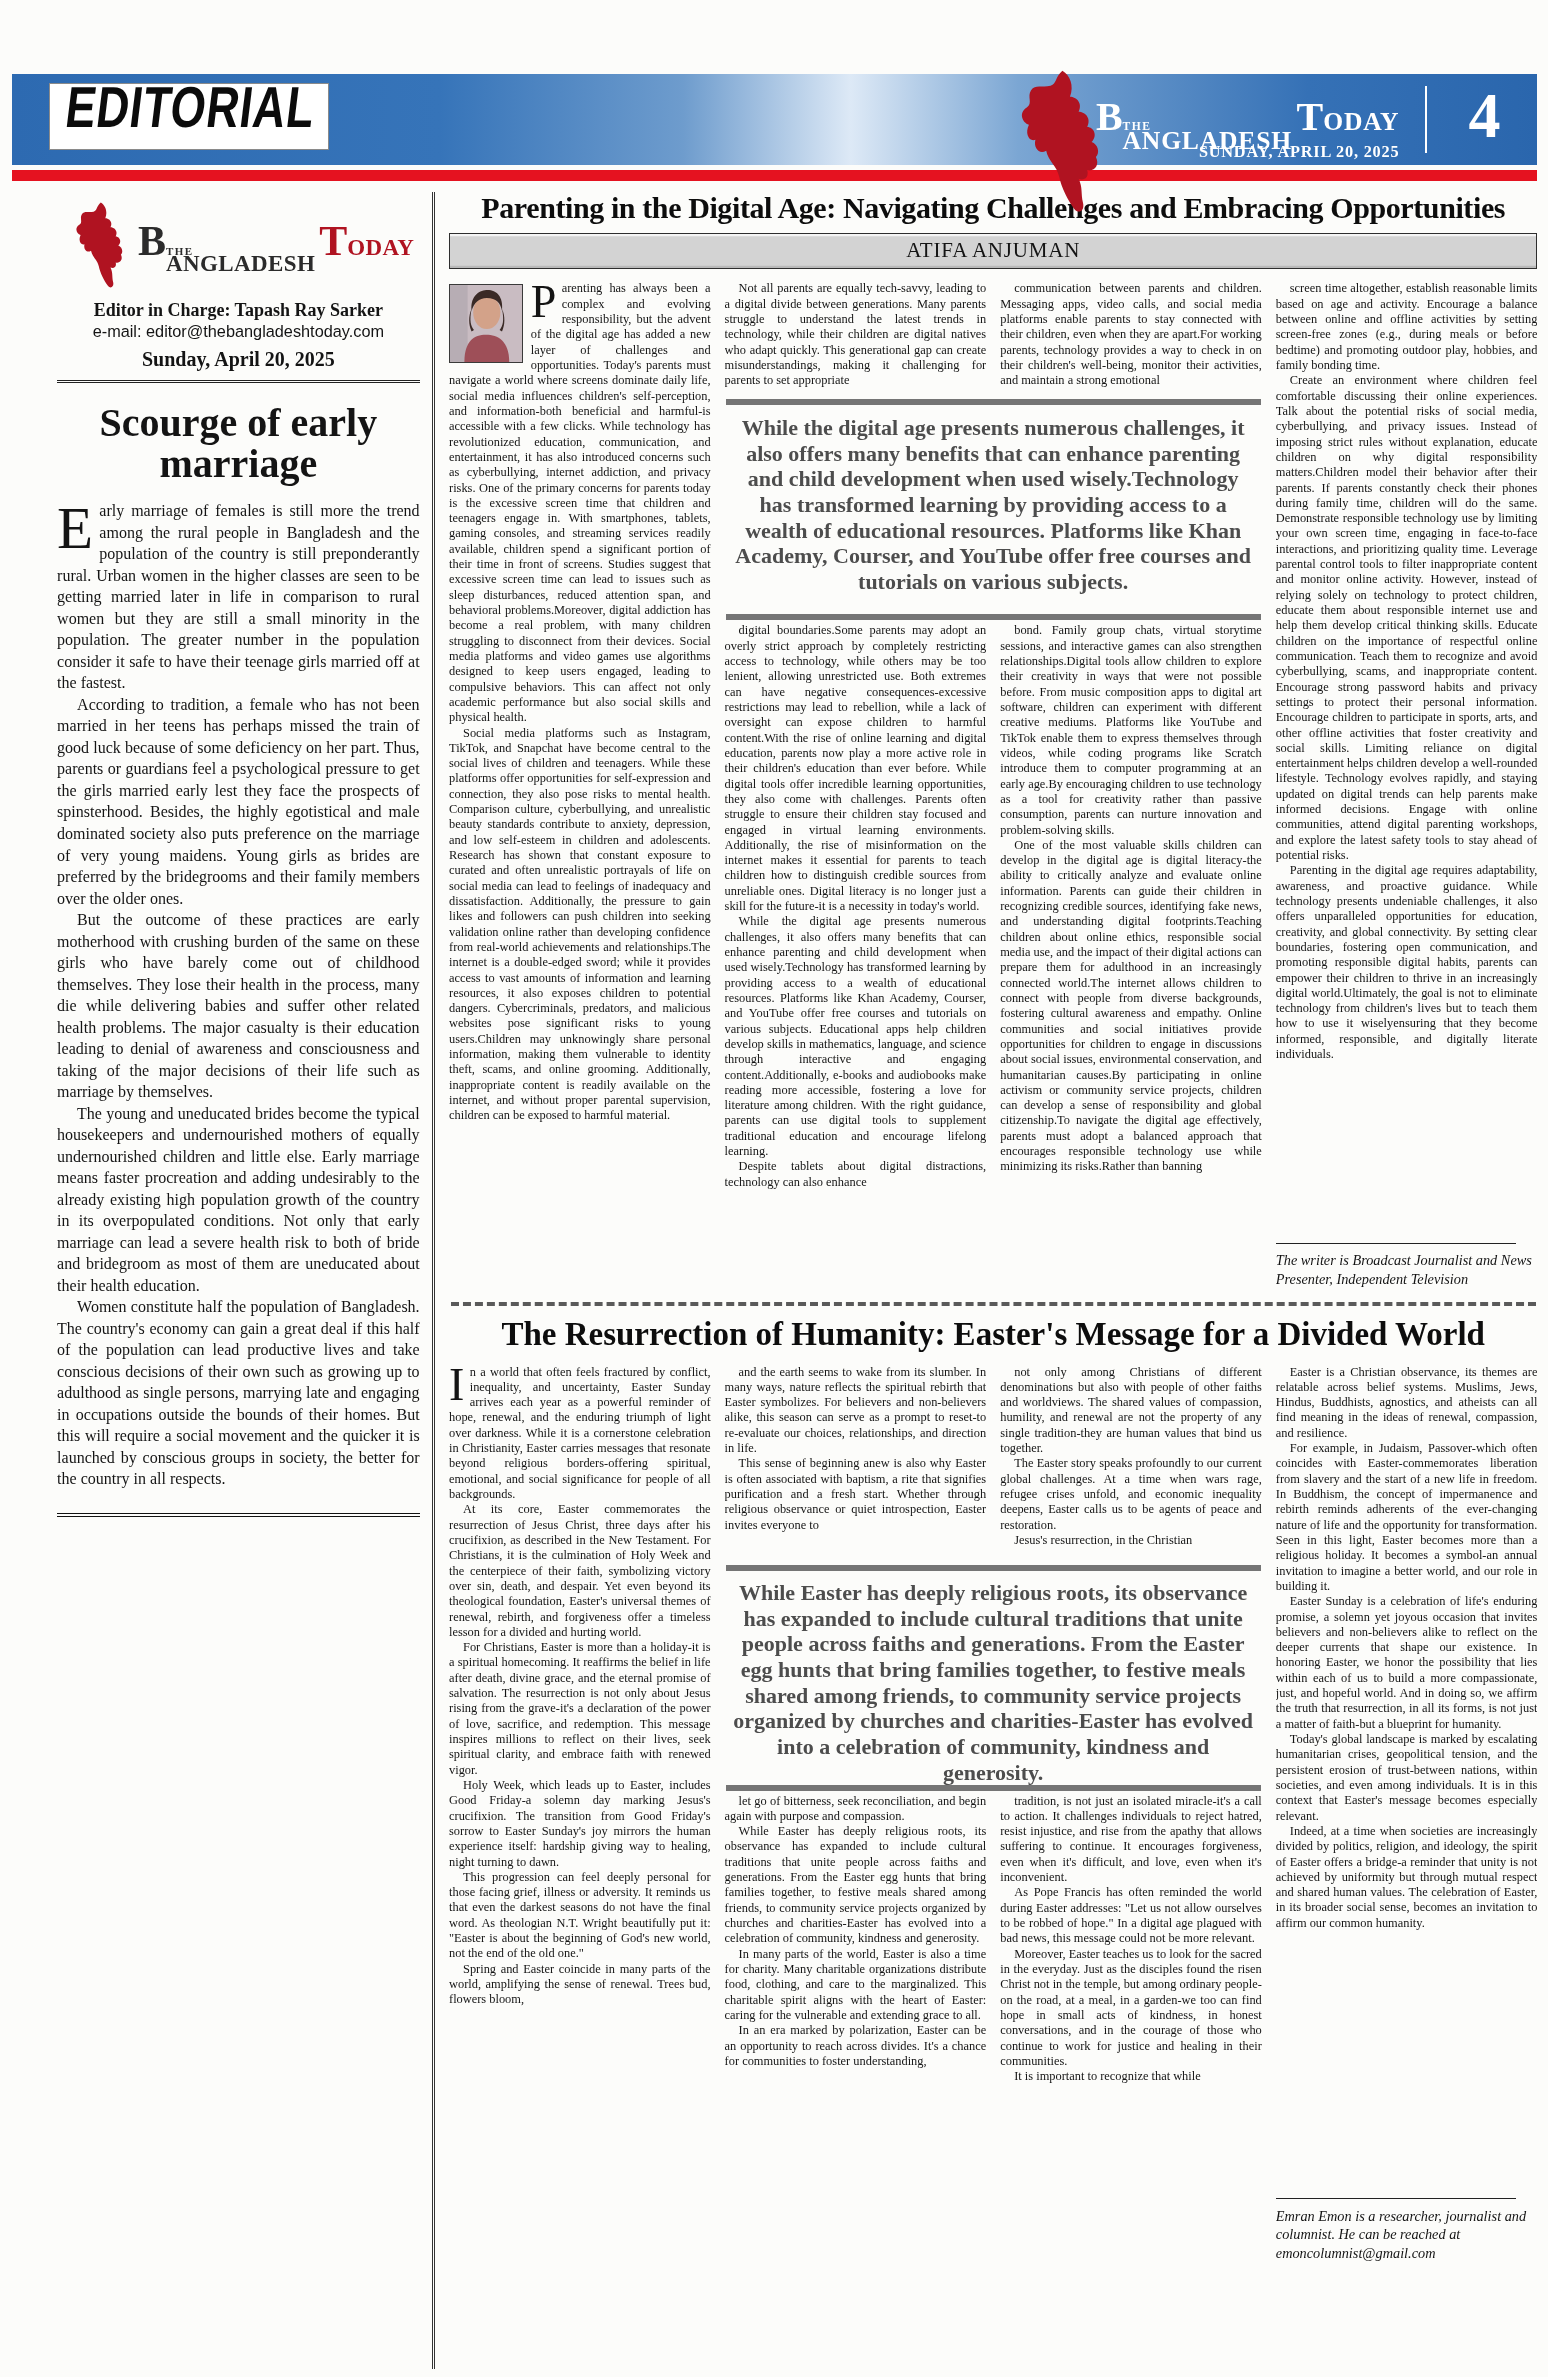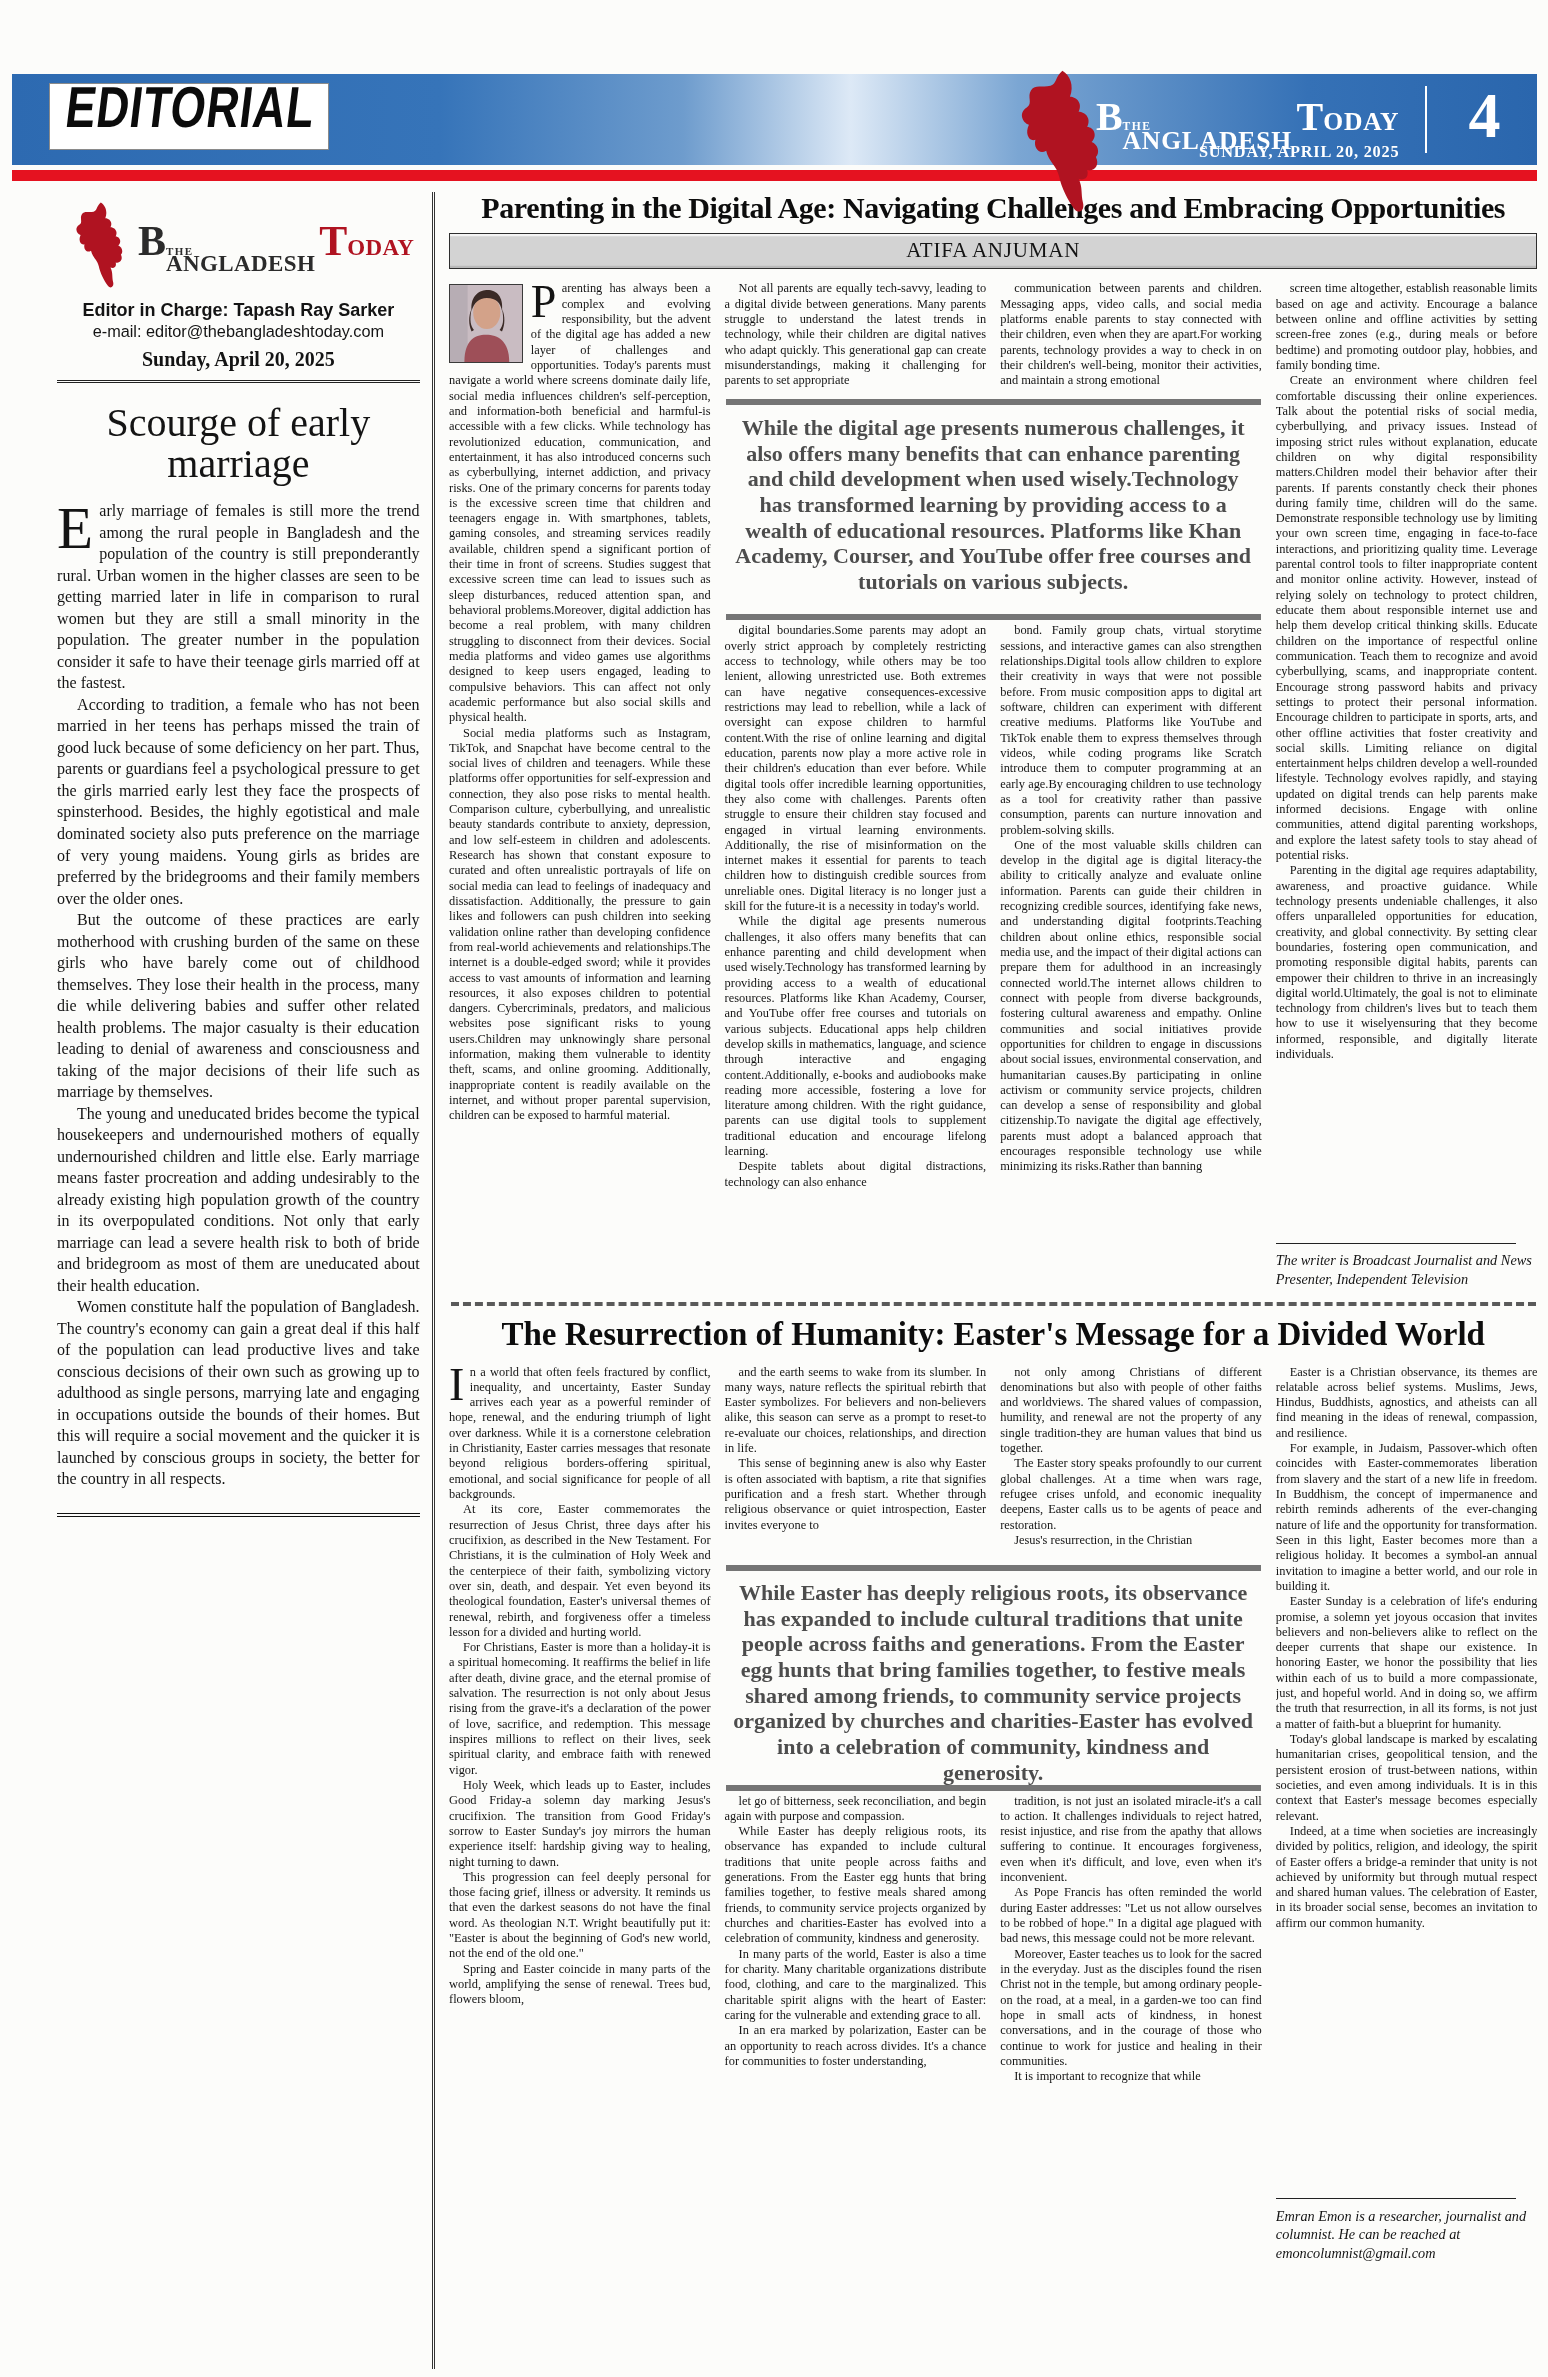--- a/index.html
+++ b/index.html
@@ -38,26 +38,26 @@
   .content { position:absolute; left:54px; right:11.6px; top:192px; bottom:7.7px; display:flex; }
   .left-col { width:381px; padding:4.6px 12.4px 0 3.1px; border-right:3.9px double #333; }
   .masthead { display:flex; align-items:center; justify-content:center; gap:4.6px; margin-top:3.1px; }
   .map-small { width:71px; height:91px; color:#b01321; flex:none; }
   .brand-dark { white-space:nowrap; }
   .brand-dark .big { font-size:42px; font-weight:700; color:#2b2b2b; }
   .brand-dark .big.red, .brand-dark .rest.red { color:#b01321; }
   .brand-dark .stack { display:inline-flex; flex-direction:column; line-height:.8; margin-right:3.9px; }
   .brand-dark .the { font-size:11px; font-weight:700; letter-spacing:1.5px; color:#2b2b2b; }
   .brand-dark .rest { font-size:23px; font-weight:700; color:#2b2b2b; letter-spacing:0.4px; }
-  .editor-line { font-family:Liberation Sans, sans-serif; font-weight:700; font-size:18px; text-align:center; margin-top:9.3px; }
+  .editor-line { font-family:Liberation Serif, serif; font-weight:700; font-size:18px; text-align:center; margin-top:9.3px; }
   .email-line  { font-family:"Liberation Sans",sans-serif; font-size:16.3px; text-align:center; margin-top:1.5px; }
   .date-line   { font-size:20px; font-weight:700; text-align:center; margin:6.2px 0 9.3px; }
   .double-rule { border-top:3.9px double #222; height:0; }
   .double-rule.bottom { margin-top:23px; border-top:4.6px double #111; }
-  .edit-title { font-size:40px; line-height:1.04; text-align:center; font-weight:400; margin:18.6px 4.6px 15.5px; }
+  .edit-title { font-size:40px; line-height:1.04; text-align:center; font-weight:700; margin:18.6px 4.6px 15.5px; }
   .edit-body .para { font-size:16px; line-height:1.345; text-align:justify; text-indent:20px; }
   .edit-body .para:first-of-type { text-indent:0; }
   .edit-body .para:first-of-type::first-letter {
     font-size:59px; line-height:.78; float:left; padding:4.6px 6.2px 0 0; font-weight:400;
   }
   
   .articles { flex:1; padding-left:14px; display:flex; flex-direction:column; }
   .a-title { text-align:center; font-weight:700; color:#0d0d0d; }
   .a1 .a-title { font-size:30px; line-height:1.05; margin:0 0 9.3px; letter-spacing:-0.4px; }
   .a2 .a-title { font-size:33px; line-height:1.05; margin:0 0 9.3px; }

